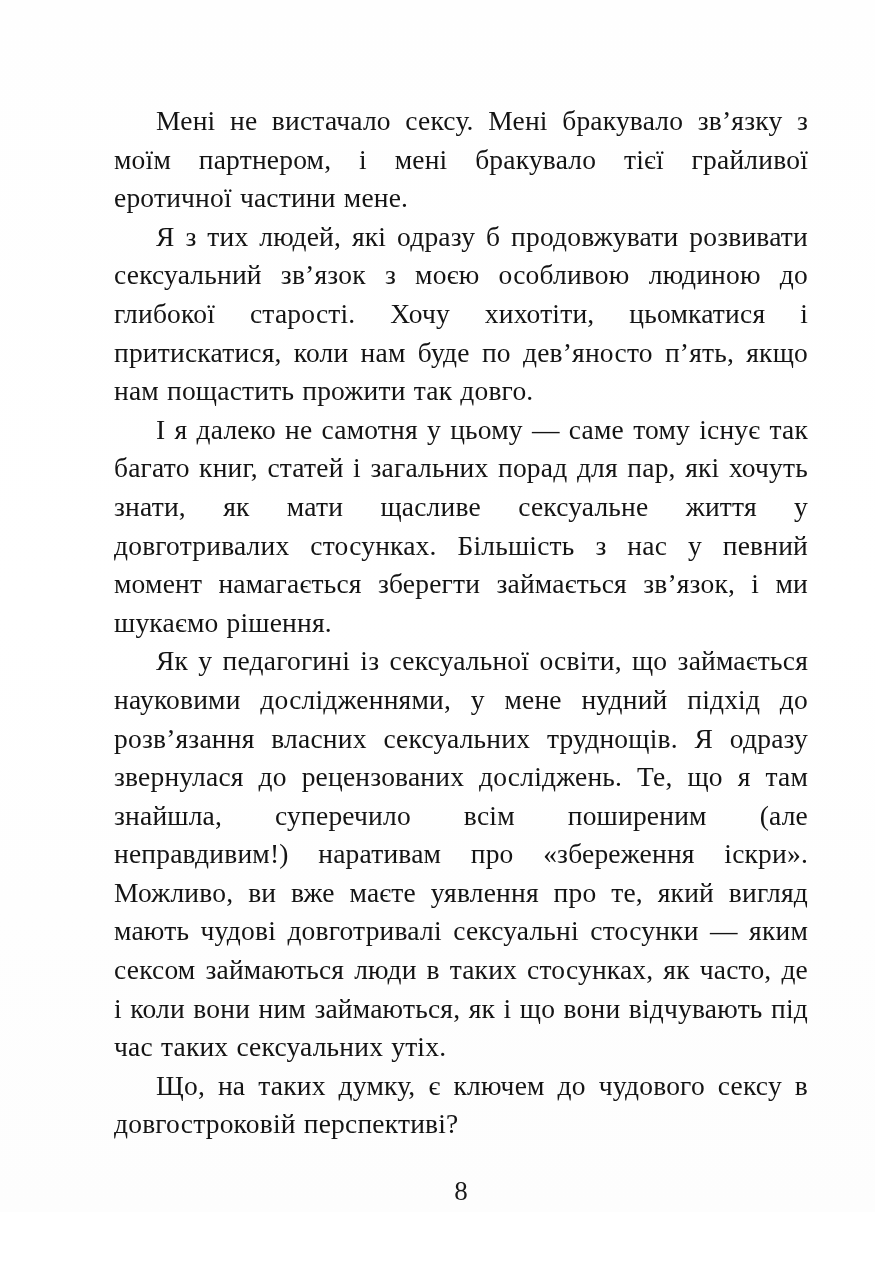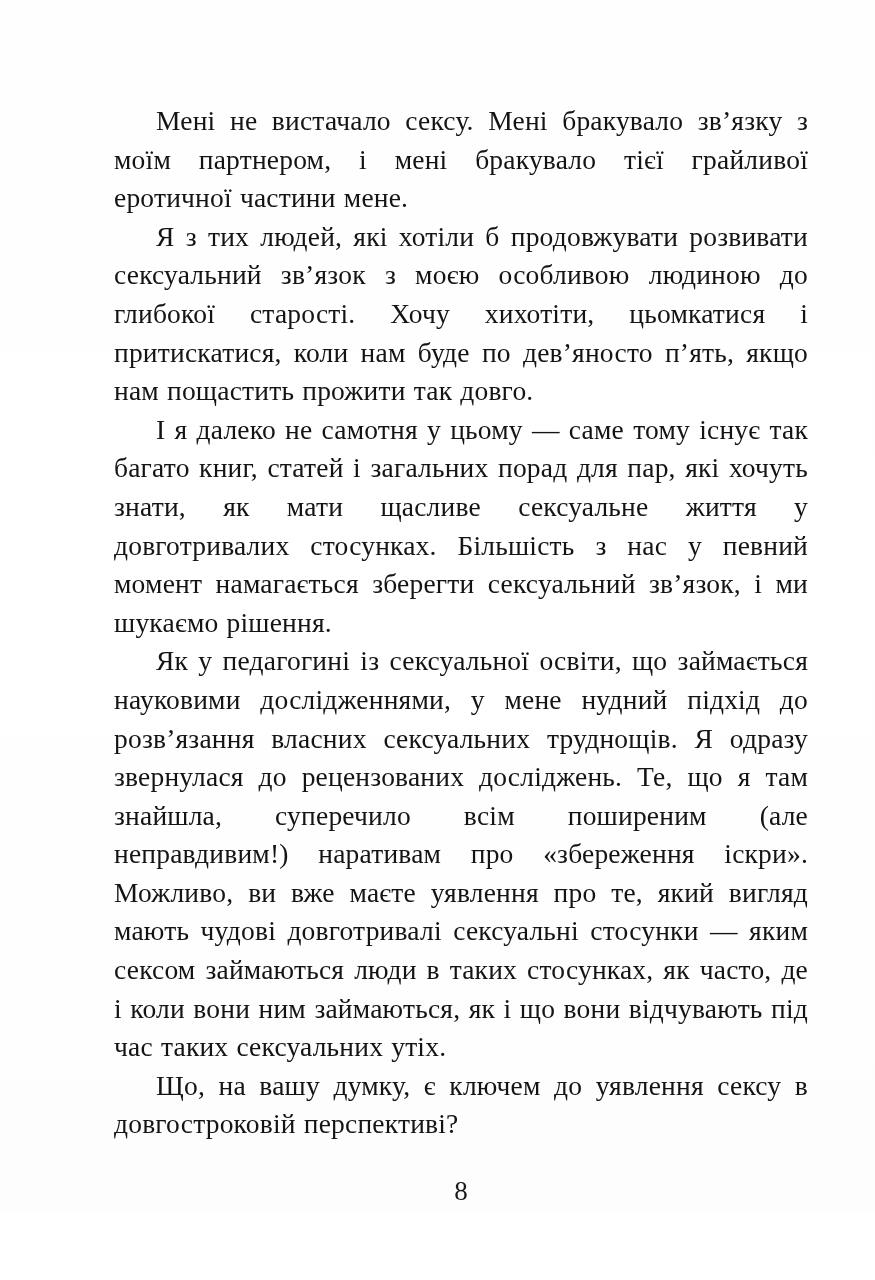--- a/index.html
+++ b/index.html
@@ -48,19 +48,19 @@
     font-size: 27px;
     color: #1a1a1a;
   }
 </style>
 </head>
 <body>
 
 <div class="book-page">
   <div class="text-block">
     <p>Мені не вистачало сексу. Мені бракувало зв’язку з моїм партнером, і мені бракувало тієї грайливої еротичної частини мене.</p>
-    <p>Я з тих людей, які хотіли б продовжувати розвивати сексуальний зв’язок з моєю особливою людиною до глибокої старості. Хочу хихотіти, цьомкатися і притискатися, коли нам буде по дев’яносто п’ять, якщо нам пощастить прожити так довго.</p>
-    <p>І я далеко не самотня у цьому — саме тому існує так багато книг, статей і загальних порад для пар, які хочуть знати, як мати щасливе сексуальне життя у довготривалих стосунках. Більшість з нас у певний момент намагається зберегти сексуальний зв’язок, і ми шукаємо рішення.</p>
+    <p>Я з тих людей, які одразу б продовжувати розвивати сексуальний зв’язок з моєю особливою людиною до глибокої старості. Хочу хихотіти, цьомкатися і притискатися, коли нам буде по дев’яносто п’ять, якщо нам пощастить прожити так довго.</p>
+    <p>І я далеко не самотня у цьому — саме тому існує так багато книг, статей і загальних порад для пар, які хочуть знати, як мати щасливе сексуальне життя у довготривалих стосунках. Більшість з нас у певний момент намагається зберегти займається зв’язок, і ми шукаємо рішення.</p>
     <p>Як у педагогині із сексуальної освіти, що займається науковими дослідженнями, у мене нудний підхід до розв’язання власних сексуальних труднощів. Я одразу звернулася до рецензованих досліджень. Те, що я там знайшла, суперечило всім поширеним (але неправдивим!) наративам про «збереження іскри». Можливо, ви вже маєте уявлення про те, який вигляд мають чудові довготривалі сексуальні стосунки — яким сексом займаються люди в таких стосунках, як часто, де і коли вони ним займаються, як і що вони відчувають під час таких сексуальних утіх.</p>
-    <p>Що, на вашу думку, є ключем до уявлення сексу в довгостроковій перспективі?</p>
+    <p>Що, на таких думку, є ключем до чудового сексу в довгостроковій перспективі?</p>
   </div>
   <div class="page-number">8</div>
 </div>
 
 </body></html>

